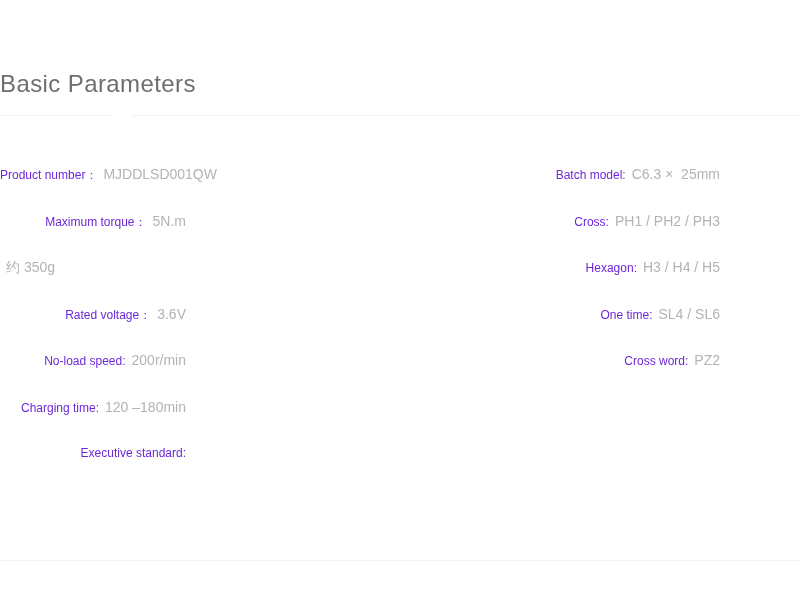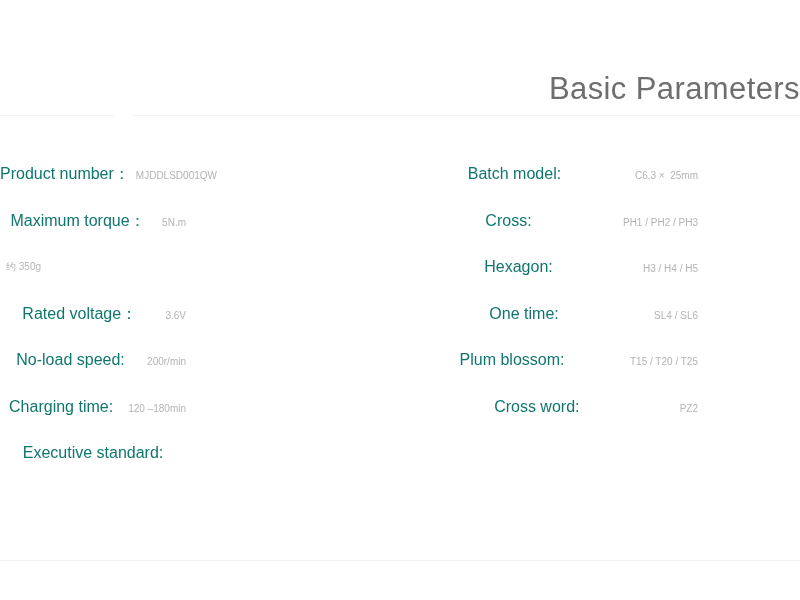--- a/index.html
+++ b/index.html
@@ -14,22 +14,22 @@
     overflow: hidden;
     position: relative;
   }
 
   
   .page-title {
     position: absolute;
     top: 46px;
     left: 0;
     width: 800px;
-    text-align: right;
-    font-size: 31px;
+    text-align: left;
+    font-size: 24px;
     font-weight: 400;
     color: #6e6e6e;
     letter-spacing: 0.4px;
     line-height: 44px;
     white-space: nowrap;
   }
 
   
   .rule {
     position: absolute;
@@ -65,34 +65,34 @@
   }
   .spec-col-left  { left: 0px;   width: 400px; }
   .spec-col-right { left: 400px; width: 400px; }
 
   .spec-row {
     display: flex;
     align-items: baseline;
     height: 46.5px;
   }
   .spec-col-left .spec-row  { padding-right: 214px; }
-  .spec-col-right .spec-row { padding-right: 102px; }
+  .spec-col-right .spec-row { padding-right: 80px; }
 
   .spec-label {
     flex: 1 1 auto;
-    text-align: center;
-    font-size: 16px;
-    color: #0f766e;
+    text-align: right;
+    font-size: 12px;
+    color: #6d28d9;
     white-space: nowrap;
     line-height: 20px;
   }
   .spec-value {
     flex: 0 0 auto;
     margin-left: 6px;
-    font-size: 10px;
+    font-size: 14px;
     color: #b3b3b3;
     white-space: pre;
     line-height: 20px;
   }
 </style>
 </head>
 <body>
 
 <h1 class="page-title">Basic Parameters</h1>
 
@@ -142,22 +142,18 @@
     </div>
     <div class="spec-row">
       <span class="spec-label">Hexagon:</span>
       <span class="spec-value">H3 / H4 / H5</span>
     </div>
     <div class="spec-row">
       <span class="spec-label">One time:</span>
       <span class="spec-value">SL4 / SL6</span>
     </div>
     <div class="spec-row">
-      <span class="spec-label">Plum blossom:</span>
-      <span class="spec-value">T15 / T20 / T25</span>
-    </div>
-    <div class="spec-row">
       <span class="spec-label">Cross word:</span>
       <span class="spec-value">PZ2</span>
     </div>
   </div>
 
 </div>
 
 </body></html>

